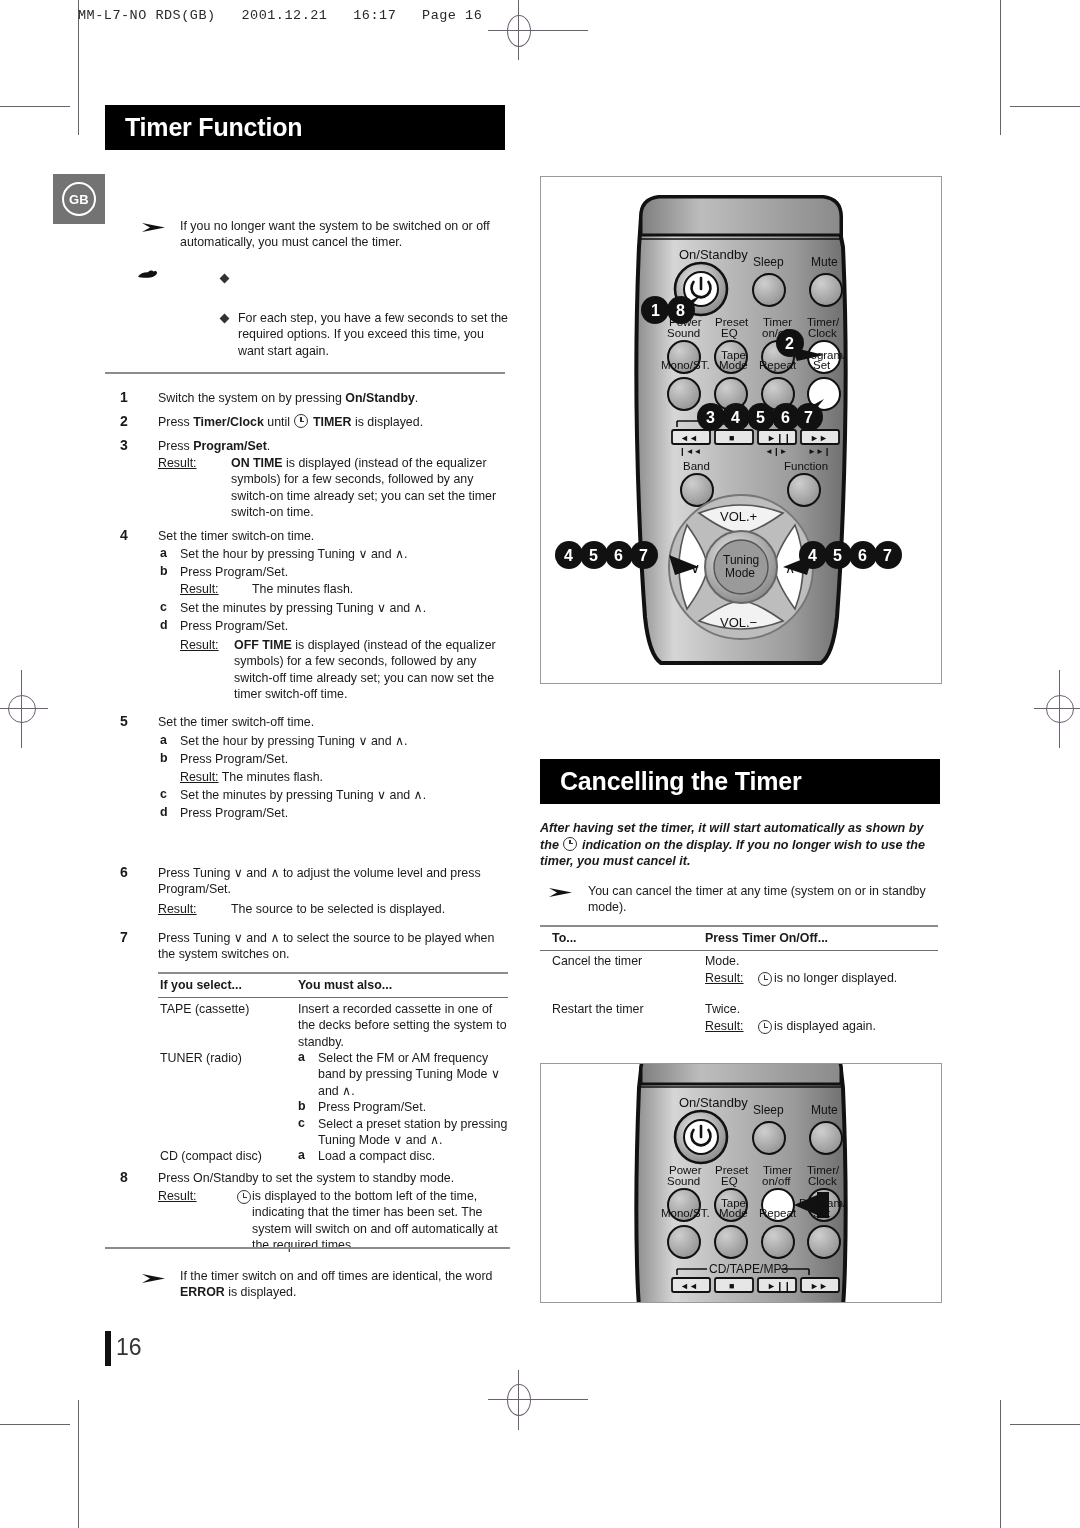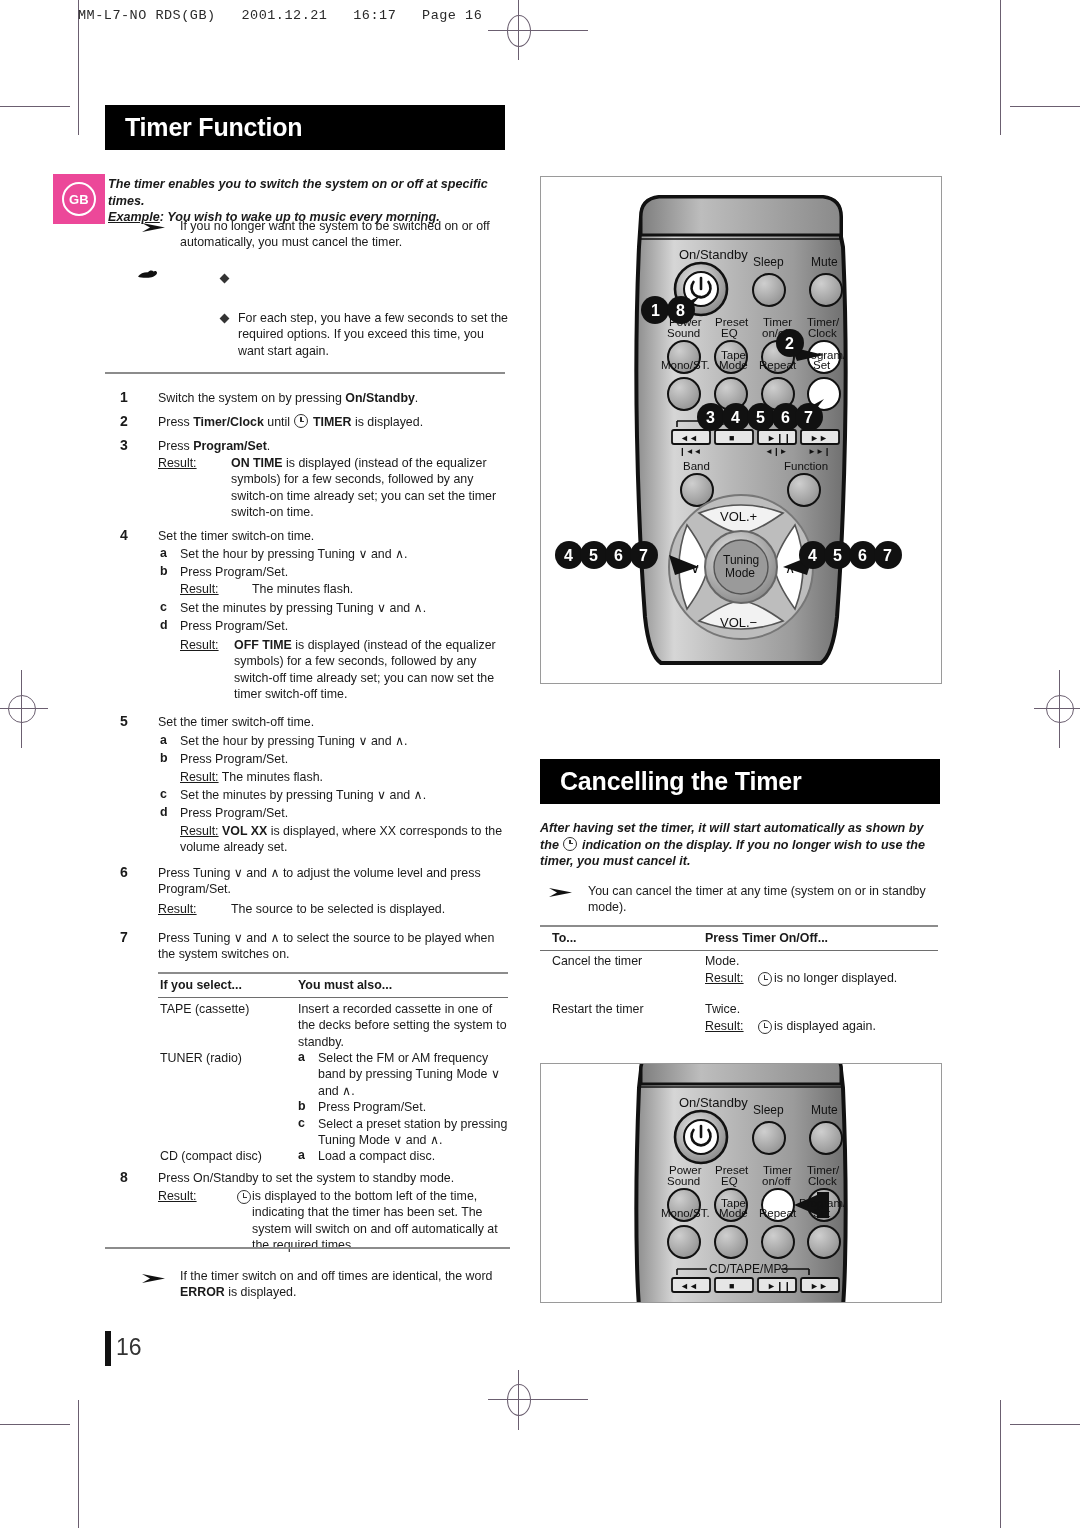--- a/index.html
+++ b/index.html
@@ -16,21 +16,21 @@
   
   .filehdr{position:absolute;left:78px;top:8px;
            font-family:"Liberation Mono","DejaVu Sans Mono",monospace;
            font-size:13.5px;letter-spacing:.5px;color:#2a2a2a;white-space:pre;}
 
   
   .banner{position:absolute;background:#000;color:#fff;display:flex;align-items:center;}
   .banner span{font-size:25px;font-weight:bold;letter-spacing:-.2px;padding-left:20px;}
 
   
-  .gb{position:absolute;background:#ec4899;display:flex;align-items:center;justify-content:center;}
+  .gb{position:absolute;background:#737373;display:flex;align-items:center;justify-content:center;}
   .gb .ring{width:30px;height:30px;border:2.4px solid #fff;border-radius:50%;
             display:flex;align-items:center;justify-content:center;
             font-size:13px;font-weight:bold;color:#fff;letter-spacing:.3px;}
 
   
   .intro{position:absolute;font-size:12.6px;font-weight:bold;font-style:italic;
          line-height:16.5px;}
   .intro u{text-decoration:underline;}
 
   .tcell{position:absolute;font-size:12.4px;line-height:16.4px;}
@@ -98,24 +98,20 @@
   <div class="filehdr">MM-L7-NO RDS(GB)   2001.12.21   16:17   Page 16</div>
 
   <div class="banner" style="left:105px;top:105px;width:400px;height:45px;">
     <span>Timer Function</span>
   </div>
 
   <div class="gb" style="left:53px;top:174px;width:52px;height:50px;">
     <div class="ring">GB</div>
   </div>
 
-  <div class="intro" style="left:108px;top:176px;width:400px;">
-    <span>The timer enables you to switch the system on or off at specific times.</span><br>
-    <u>Example</u><span>: You wish to wake up to music every morning.</span>
-  </div>
 
   <div class="arrowb" style="left:141px;top:222px;">
     <svg width="26" height="14" viewBox="0 0 26 14">
         <path d="M1 10 L24 5.5 L1 1 L9 5.5 Z" fill="#111"></path>
       </svg>
   </div>
   <div class="tcell" style="left:180px;top:218px;width:325px;">If you no longer want the system to be switched on or off automatically, you must cancel the timer.</div>
 
   <div class="handb" style="left:136px;top:268px;">
     <svg width="28" height="14" viewBox="0 0 28 14">
@@ -173,24 +169,20 @@
   <div class="sub" style="left:160px;top:751px;">b</div>
   <div class="tcell" style="left:180px;top:751px;width:330px;">Press Program/Set.</div>
   <div class="tcell" style="left:180px;top:769px;width:330px;">
     <span class="u">Result:</span>
     <span>The minutes flash.</span>
   </div>
   <div class="sub" style="left:160px;top:787px;">c</div>
   <div class="tcell" style="left:180px;top:787px;width:330px;">Set the minutes by pressing Tuning ∨ and ∧.</div>
   <div class="sub" style="left:160px;top:805px;">d</div>
   <div class="tcell" style="left:180px;top:805px;width:330px;">Press Program/Set.</div>
-  <div class="tcell" style="left:180px;top:823px;width:330px;">
-    <span class="u">Result:</span>
-    <span class="b">VOL XX</span><span> is displayed, where XX corresponds to the volume already set.</span>
-  </div>
 
   <div class="num" style="left:120px;top:864px;">6</div>
   <div class="tcell" style="left:158px;top:865px;width:352px;">Press Tuning ∨ and ∧ to adjust the volume level and press Program/Set.</div>
   <div class="tcell u" style="left:158px;top:901px;">Result:</div>
   <div class="tcell" style="left:231px;top:901px;width:278px;">The source to be selected is displayed.</div>
 
   <div class="num" style="left:120px;top:929px;">7</div>
   <div class="tcell" style="left:158px;top:930px;width:350px;">Press Tuning ∨ and ∧ to select the source to be played when the system switches on.</div>
 
   <div class="hrthin" style="left:158px;top:972px;width:350px;height:2px;background:#8c8c8c;"></div>

